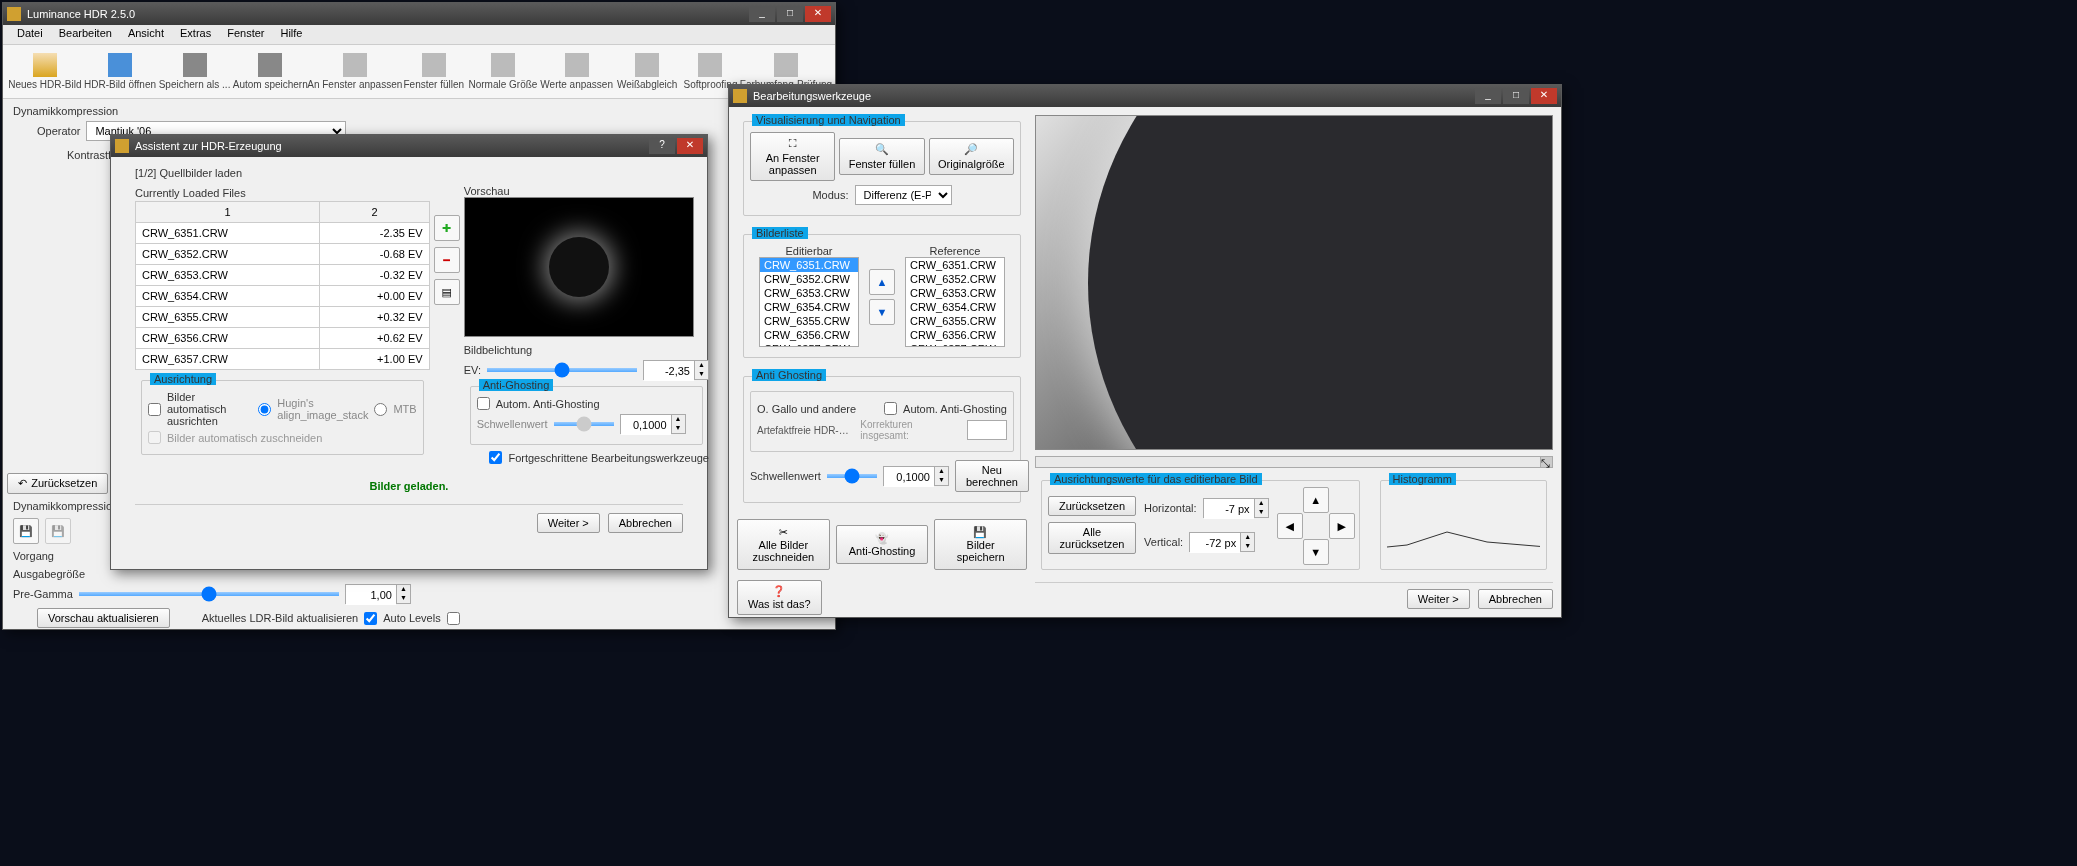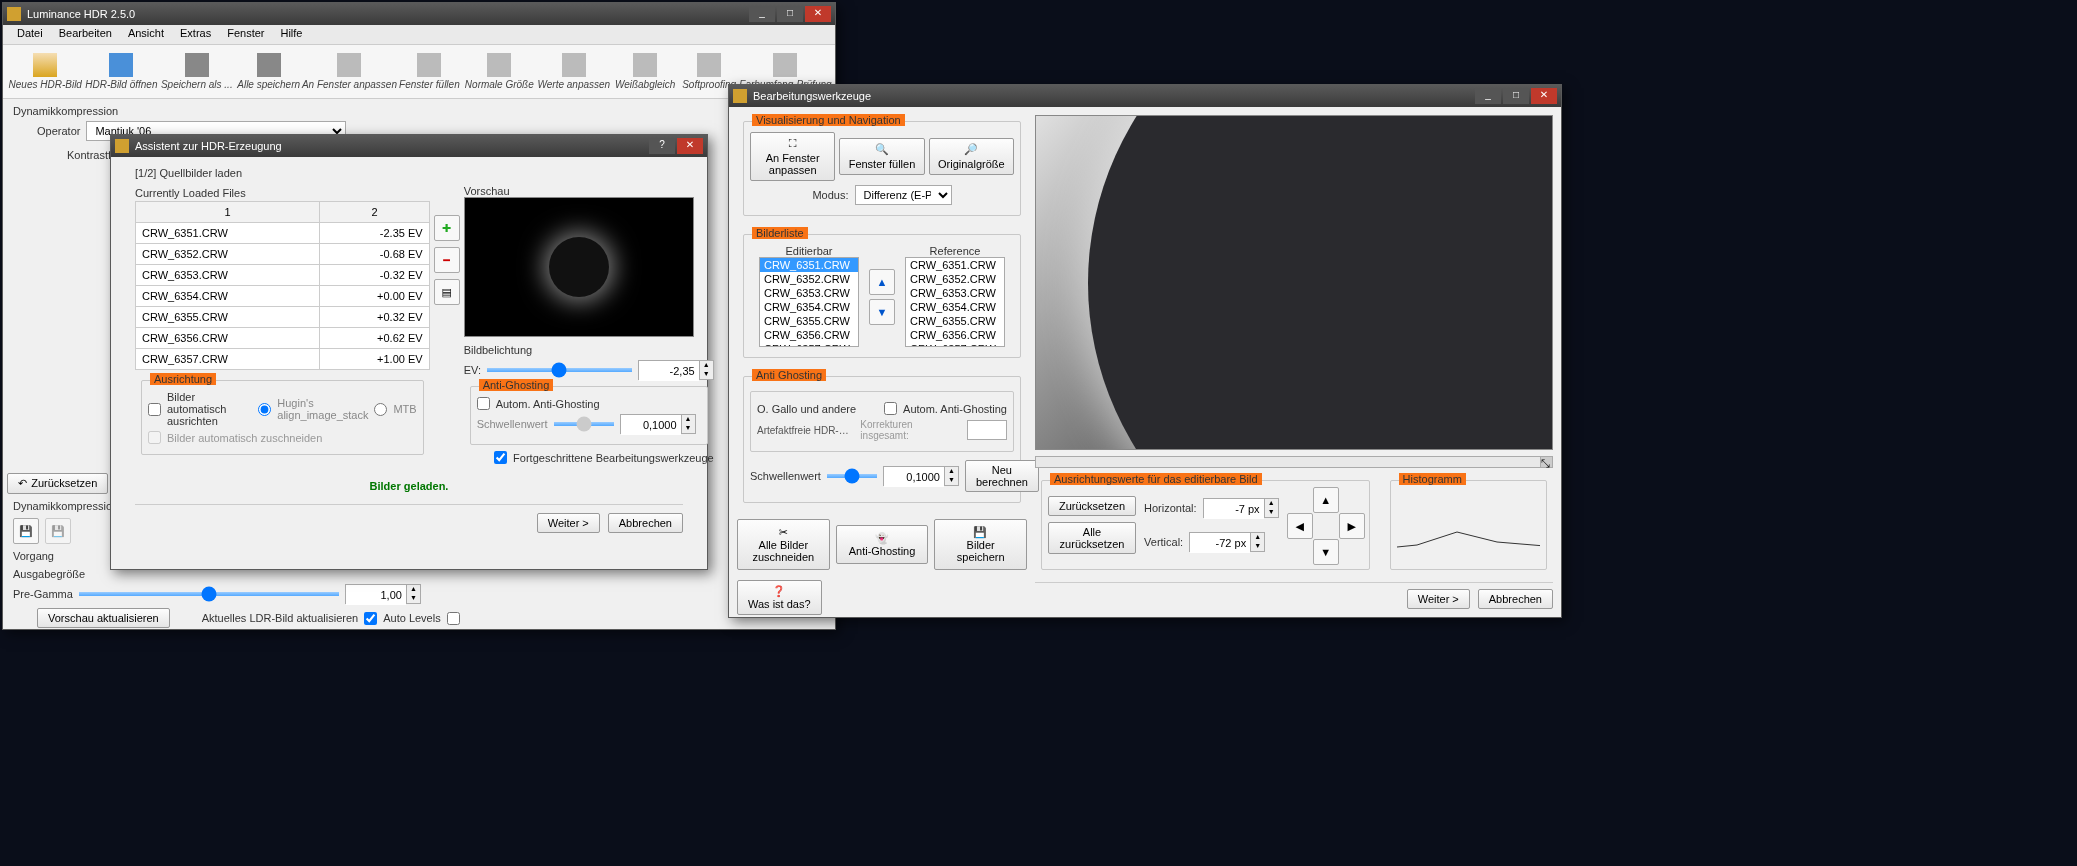--- a/index.html
+++ b/index.html
@@ -6,40 +6,40 @@
 body{background:#0a0e1a;width:2077px;height:866px;position:relative;overflow:hidden;}
 .win{position:absolute;background:#f0f0f0;border:1px solid #5a5a5a;box-shadow:4px 4px 12px rgba(0,0,0,.5);}
 .titlebar{height:22px;background:linear-gradient(#5a5a5a,#3a3a3a);display:flex;align-items:center;padding:0 4px;color:#fff;}
 .titlebar .ticon{width:14px;height:14px;background:#d0a030;margin-right:6px;}
 .titlebar .ttxt{flex:1;font-size:11px;}
 .winbtns{display:flex;gap:2px;}
 .winbtn{width:26px;height:16px;background:#555;color:#fff;text-align:center;line-height:14px;font-size:10px;cursor:pointer;}
 .winbtn.cl{background:#c0392b;}
 .menubar{height:20px;background:#eaeaea;display:flex;padding:0 6px;border-bottom:1px solid #ccc;}
 .menubar span{padding:2px 8px;cursor:pointer;}
-.toolbar{display:flex;padding:6px 4px;border-bottom:1px solid #ccc;background:#f6f6f6;font-style:italic;}
+.toolbar{display:flex;padding:6px 4px;border-bottom:1px solid #ccc;background:#f6f6f6;}
 .tbtn{display:flex;flex-direction:column;align-items:center;padding:2px 10px;cursor:pointer;min-width:60px;}
 .tbtn .ticon{width:24px;height:24px;margin-bottom:2px;}
 .tbtn .tlbl{font-size:10px;color:#444;white-space:nowrap;}
 .grp{border:1px solid #c8c8c8;margin:6px;padding:6px;border-radius:2px;position:relative;}
-.grp>.gttl{position:absolute;top:-8px;left:8px;background:#f97316;padding:0 4px;font-size:11px;color:#333;}
+.grp>.gttl{position:absolute;top:-8px;left:8px;background:#0ea5e9;padding:0 4px;font-size:11px;color:#333;}
 .row{display:flex;align-items:center;gap:6px;margin:4px 0;}
 .lbl{color:#333;}
 select,input[type=text]{border:1px solid #aaa;background:#fff;padding:1px 4px;height:20px;}
 button.btn{border:1px solid #999;background:linear-gradient(#fdfdfd,#e5e5e5);padding:3px 10px;border-radius:2px;cursor:pointer;}
 table.files{width:100%;border-collapse:collapse;background:#fff;}
 table.files th,table.files td{border:1px solid #ccc;padding:4px 6px;text-align:left;}
 table.files th{background:#f2f2f2;font-weight:normal;text-align:center;}
 table.files td.ev{text-align:right;}
 .listbox{border:1px solid #aaa;background:#fff;height:90px;overflow:auto;width:100px;}
 .listbox div{padding:1px 4px;}
 .listbox div.sel{background:#3399ff;color:#fff;}
 .slider{appearance:none;height:4px;background:linear-gradient(#9cf,#5af);width:120px;}
 .spin{display:inline-flex;border:1px solid #aaa;height:20px;}
-.spin input{border:none;width:60px;text-align:right;padding-right:4px;}
+.spin input{border:none;width:50px;text-align:right;padding-right:4px;}
 .spinbtns{display:flex;flex-direction:column;width:14px;}
 .spinbtns div{flex:1;border-left:1px solid #aaa;font-size:7px;text-align:center;line-height:8px;background:#eee;cursor:pointer;}
 .preview{background:#000;width:230px;height:140px;position:relative;border:1px solid #888;display:flex;align-items:center;justify-content:center;}
 .eclipse{width:60px;height:60px;border-radius:50%;background:#111;box-shadow:0 0 25px 5px rgba(255,255,255,.5);}
 .bigpreview{background:linear-gradient(135deg,#e0e0e0 0%,#999 30%,#555 60%,#e0e0e0 100%);position:relative;overflow:hidden;}
 .bigpreview .disc{position:absolute;width:140%;height:200%;left:10%;top:-50%;border-radius:50%;background:#2a2a2e;box-shadow:0 0 40px 10px rgba(255,255,255,.5);}
 .iconbtn{width:26px;height:26px;border:1px solid #aaa;background:#f8f8f8;display:flex;align-items:center;justify-content:center;cursor:pointer;border-radius:2px;}
 .green{color:#070;font-weight:bold;text-align:center;}
 .cb{width:13px;height:13px;}
 </style>
@@ -72,21 +72,21 @@
     <div class="tbtn">
         <div class="ticon" style="background:#4a90d9"></div>
         <div class="tlbl">HDR-Bild öffnen</div>
       </div>
     <div class="tbtn">
         <div class="ticon" style="background:#888"></div>
         <div class="tlbl">Speichern als ...</div>
       </div>
     <div class="tbtn">
         <div class="ticon" style="background:#888"></div>
-        <div class="tlbl">Alle speichern</div>
+        <div class="tlbl">Autom speichern</div>
       </div>
     <div class="tbtn">
         <div class="ticon" style="background:#bbb"></div>
         <div class="tlbl">An Fenster anpassen</div>
       </div>
     <div class="tbtn">
         <div class="ticon" style="background:#bbb"></div>
         <div class="tlbl">Fenster füllen</div>
       </div>
     <div class="tbtn">

